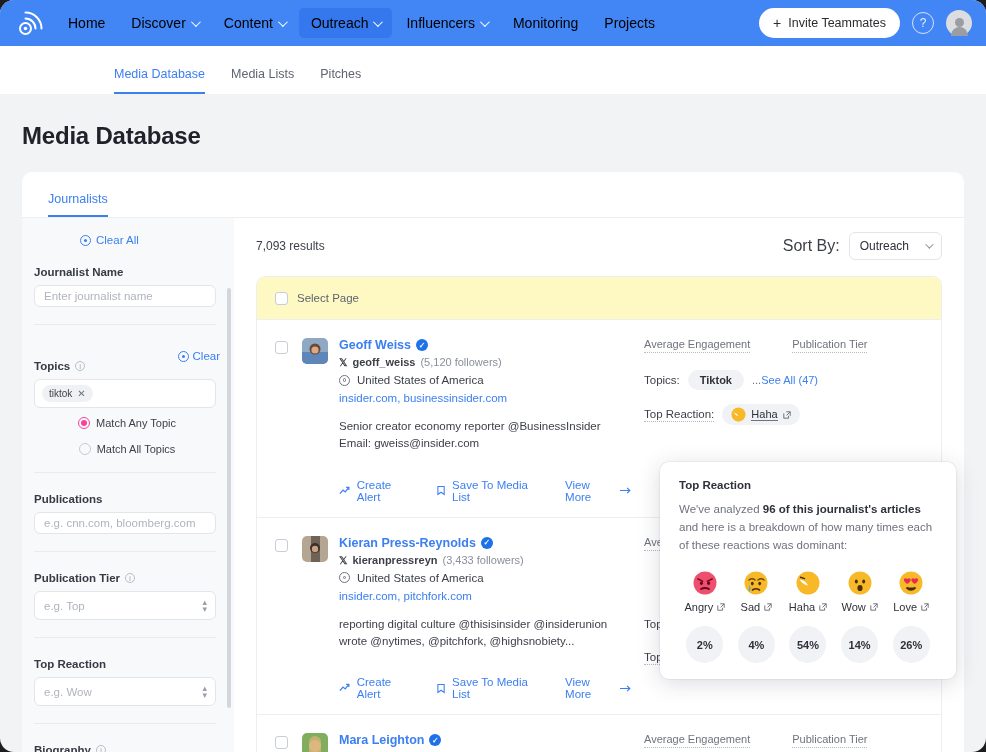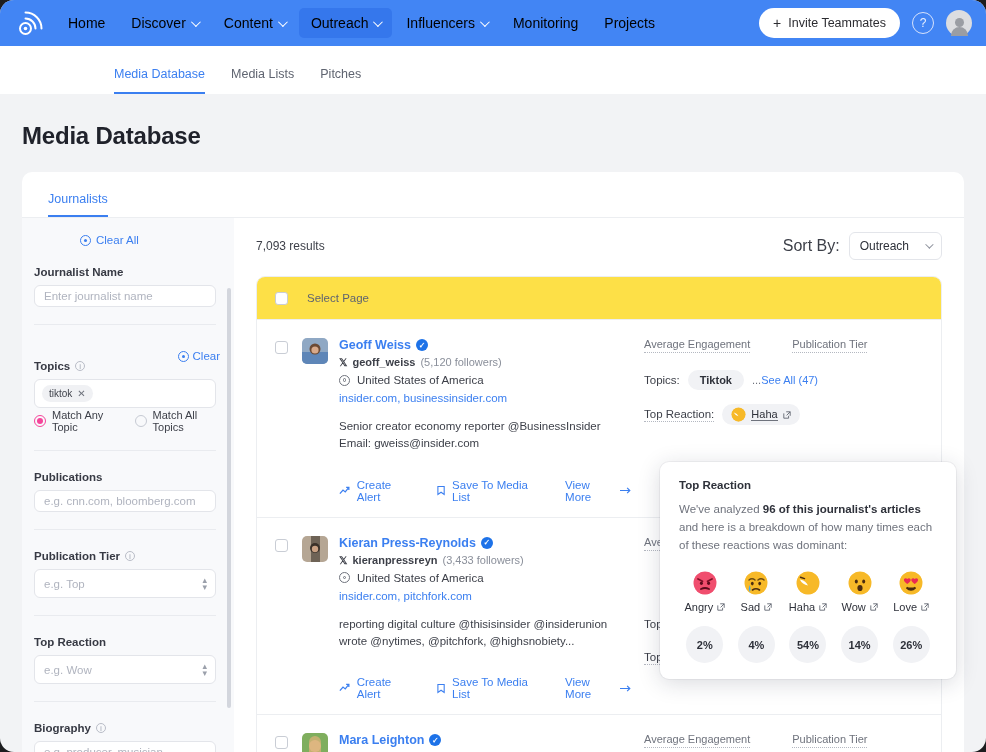--- a/index.html
+++ b/index.html
@@ -195,21 +195,21 @@
     display: flex; align-items: center; padding: 0 7px; gap: 5px;
   }
   .chip {
     background: #f0f1f4; border-radius: 10px;
     font-size: 10px; color: #41444d;
     padding: 3px 7px;
     display: flex; align-items: center; gap: 5px;
     cursor: default;
   }
   .chip .x { color: #6f737d; font-size: 10px; cursor: pointer; }
-  .radio-row { display: flex; align-items: center; gap: 14px; margin-top: 1px; }
+  .radio-row { display: flex; align-items: center; gap: 14px; margin-top: 9px; flex-direction: column; }
   .radio { display: flex; align-items: center; gap: 6px; font-size: 11px; color: #3c3f48; cursor: pointer; }
   .rdot { width: 12px; height: 12px; border-radius: 50%; border: 1.4px solid #c6cad3; display: flex; align-items: center; justify-content: center; flex: 0 0 auto; }
   .rdot.on { border-color: #f5459a; }
   .rdot.on i { width: 6px; height: 6px; border-radius: 50%; background: #f5459a; display: block; }
   .divider { height: 1px; background: #e9ebef; margin: 17px 0 15px 0; width: 182px; }
   .sb-scroll { position: absolute; right: 3px; top: 70px; width: 4px; height: 420px; background: #d3d6dd; border-radius: 3px; cursor: pointer; }
 
   
   .results {
     flex: 1; padding: 14px 22px 0 22px;
@@ -224,22 +224,22 @@
     border: 1px solid #e3e5ea; border-radius: 6px;
     height: 28px; padding: 0 10px;
     font-size: 12px; color: #2e313a;
     display: flex; align-items: center; gap: 16px; cursor: pointer;
     background: #fff;
   }
   .chev-d { width: 6px; height: 6px; border-right: 1.3px solid #8d919c; border-bottom: 1.3px solid #8d919c; transform: rotate(45deg) translateY(-2px); }
 
   .cards { border: 1px solid #eceef1; border-radius: 9px; overflow: hidden; }
   .select-page {
-    background: #fde047; height: 43px;
-    display: flex; align-items: center; gap: 19px;
+    background: #fef9c3; height: 43px;
+    display: flex; align-items: center; gap: 9px;
     padding-left: 18px;
     border-bottom: 1px solid #eceef1;
   }
   .cbox { width: 13px; height: 13px; border: 1.3px solid #c9cdd5; border-radius: 3px; background: #fff; flex: 0 0 auto; cursor: pointer; }
   .select-page span { font-size: 11.5px; color: #5f6470; }
 
   .card { display: flex; padding: 18px 16px 14px 18px; border-bottom: 1px solid #eceef1; position: relative; }
   .card-left { display: flex; gap: 11px; width: 330px; flex: 0 0 330px; }
   .av {
     width: 26px; height: 26px; border-radius: 5px;

